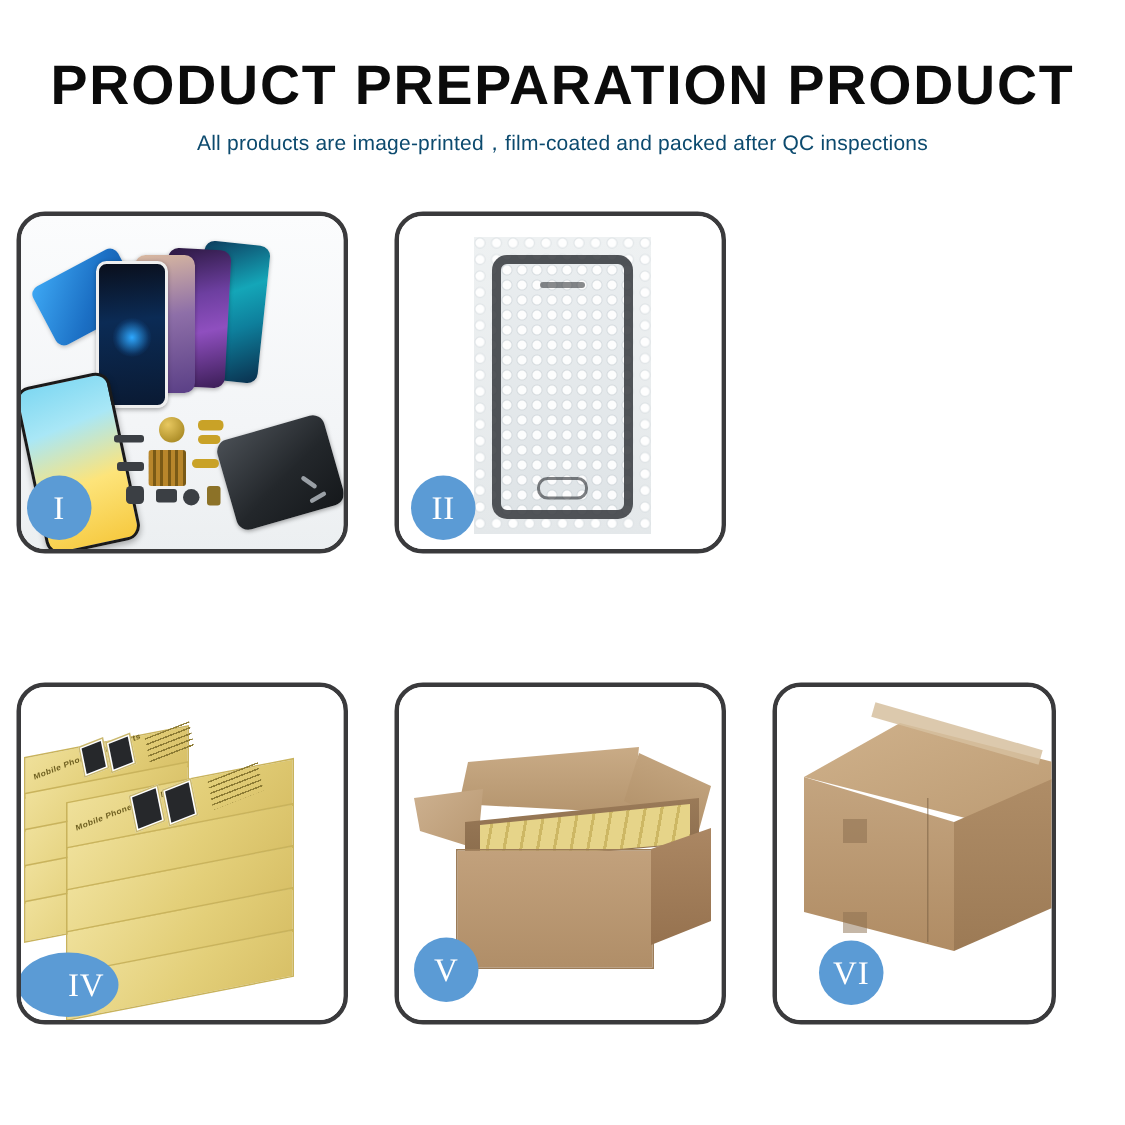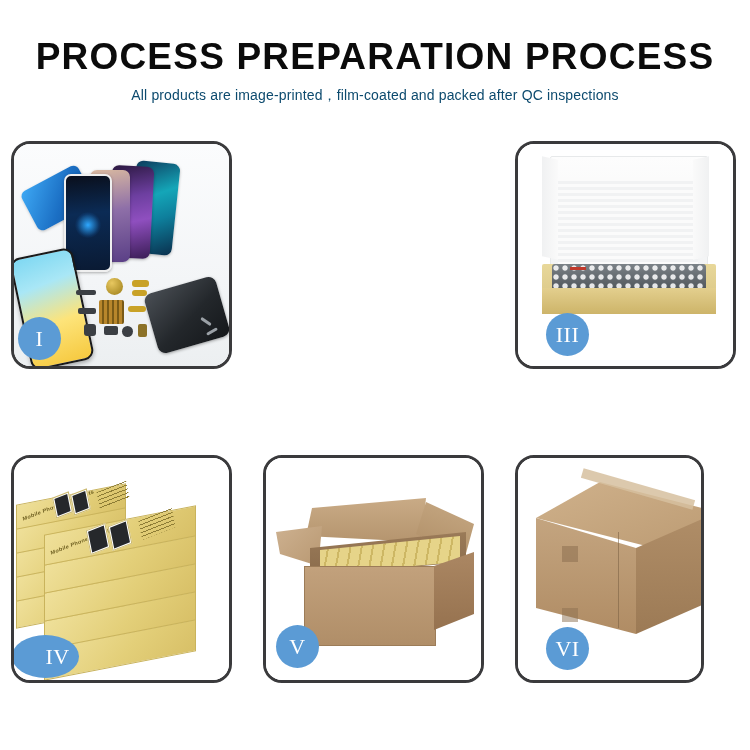--- a/index.html
+++ b/index.html
@@ -211,21 +211,21 @@
      background:rgba(140,112,80,.5);}
   .sc-seam{position:absolute;left:100px;top:74px;width:1px;height:96px;
      background:rgba(120,95,66,.55);}
 </style>
 </head>
 <body>
 
 <div id="page">
 
   <div class="header">
-    <h1 class="title">PROCESS PREPARATION PROCESS</h1>
+    <h1 class="title">PRODUCT PREPARATION PRODUCT</h1>
     <p class="subtitle">All products are image-printed，film-coated and packed after QC inspections</p>
   </div>
 
   <div class="grid">
 
     <div class="panel p1">
       <div class="photo">
         <div class="collage">
           <div class="ph ph-e"></div>
           <div class="ph ph-a"></div>
@@ -245,36 +245,33 @@
           <div class="part" style="left:90px;top:182px;width:14px;height:9px;"></div>
           <div class="part" style="left:108px;top:182px;width:11px;height:11px;border-radius:50%;"></div>
           <div class="part" style="left:124px;top:180px;width:9px;height:13px;background:#8c7228;"></div>
           <div class="part" style="left:186px;top:176px;width:12px;height:3px;background:#9aa0a6;transform:rotate(35deg);"></div>
           <div class="part" style="left:192px;top:186px;width:12px;height:3px;background:#9aa0a6;transform:rotate(-30deg);"></div>
         </div>
       </div>
       <div class="badge b1">I</div>
     </div>
 
-
-    <div class="panel p3">
-      <div class="photo">
-        <div class="bx3-bg">
-          <div class="bx3-lid"></div>
-          <div class="bx3-foam"></div>
-          <div class="bx3-lidflapL"></div>
-          <div class="bx3-lidflapR"></div>
-          <div class="bx3-tray"></div>
-          <div class="bx3-screen"></div>
-          <div class="bx3-tape"></div>
-          <div class="bx3-trayfront"></div>
-        </div>
-      </div>
-      <div class="badge b3">III</div>
-    </div>
+    <div class="panel p2">
+      <div class="photo">
+        <div class="bw-bg">
+          <div class="bw-sheet"></div>
+          <div class="bw-screen">
+            <div class="bw-ear"></div>
+            <div class="bw-home"></div>
+          </div>
+        </div>
+      </div>
+      <div class="badge b2">II</div>
+    </div>
+
 
     <div class="panel p4">
       <div class="photo">
         <div class="st-bg">
 
           <div class="sbox" style="left:2px;top:36px;width:108px;height:26px;">
             <div class="top"></div>
           </div>
           <div class="sbox" style="left:2px;top:60px;width:108px;height:24px;">
             <div class="top"></div>

